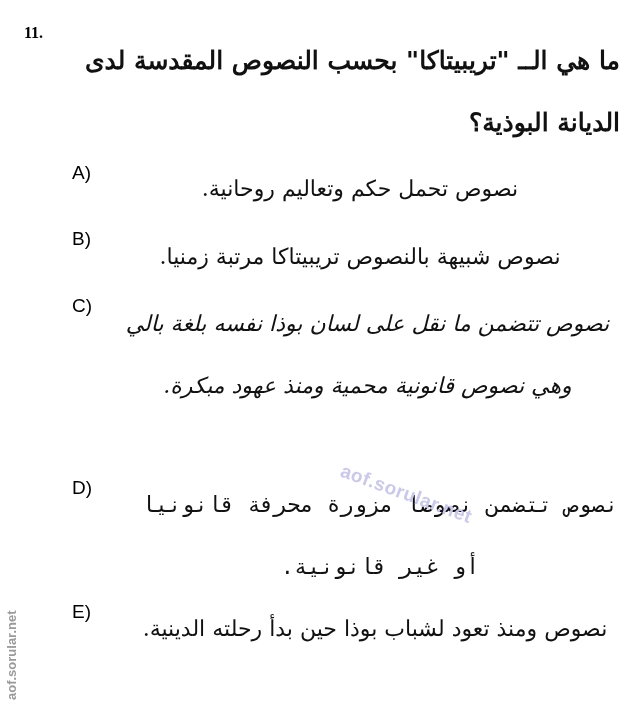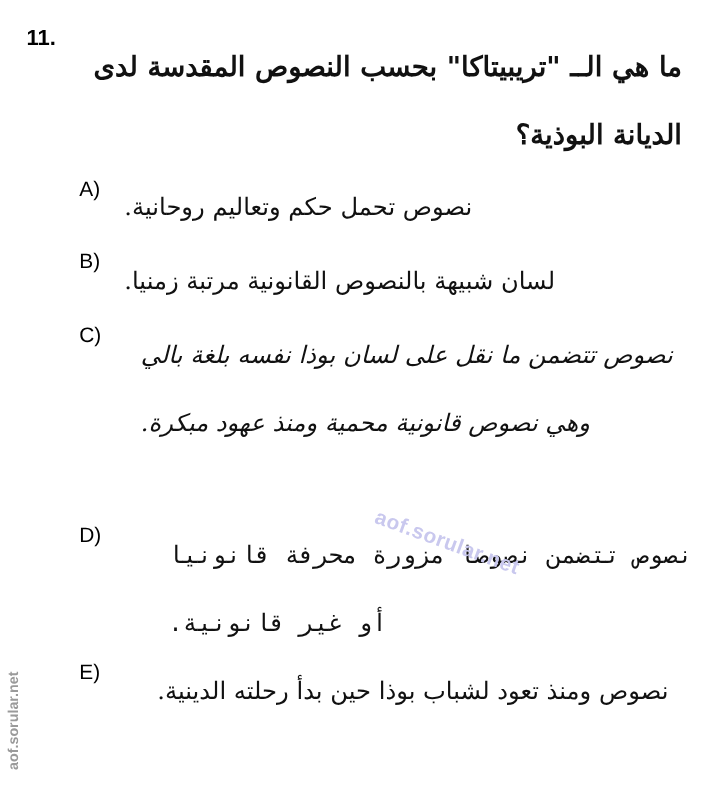--- a/index.html
+++ b/index.html
@@ -12,23 +12,23 @@
       height: 721px;
       position: relative;
       overflow: hidden;
       font-family: "DejaVu Serif", serif;
       color: #111111;
     }
     .question-number {
       position: absolute;
       left: 24px;
       top: 24px;
-      font-family: Liberation Sans, sans-serif;
+      font-family: Liberation Serif, serif;
       font-weight: bold;
-      font-size: 20px;
+      font-size: 16px;
       color: #000;
     }
     .question-text {
       position: absolute;
       right: 22px;
       top: 30px;
       width: 560px;
       direction: rtl;
       text-align: right;
       font-family: "DejaVu Serif", serif;
@@ -39,23 +39,23 @@
     }
     .option-label {
       position: absolute;
       left: 72px;
       font-family: "Liberation Sans", sans-serif;
       font-size: 19px;
       color: #000;
     }
     .option-text {
       position: absolute;
-      right: 9px;
+      right: 22px;
       direction: rtl;
-      text-align: left;
+      text-align: center;
       font-family: "DejaVu Serif", serif;
       font-size: 22px;
       line-height: 62px;
       margin: 0;
       color: #111;
     }
     .watermark-diag {
       position: absolute;
       left: 345px;
       top: 460px;
@@ -85,21 +85,21 @@
 </head>
 <body>
 
 <div class="question-number">11.</div>
 <p class="question-text">ما هي الــ "تريبيتاكا" بحسب النصوص المقدسة لدى الديانة البوذية؟</p>
 
 <div class="option-label" style="top:162px;">A)</div>
 <p class="option-text" style="top:158px; width:520px;">نصوص تحمل حكم وتعاليم روحانية.</p>
 
 <div class="option-label" style="top:228px;">B)</div>
-<p class="option-text" style="top:226px; width:520px;">لسان شبيهة بالنصوص القانونية مرتبة زمنيا.</p>
+<p class="option-text" style="top:226px; width:520px;">نصوص شبيهة بالنصوص تريبيتاكا مرتبة زمنيا.</p>
 
 <div class="option-label" style="top:295px;">C)</div>
 <p class="option-text" style="top:293px; width:505px;font-style:italic;">نصوص تتضمن ما نقل على لسان بوذا نفسه بلغة بالي وهي نصوص قانونية محمية ومنذ عهود مبكرة.</p>
 
 <div class="option-label" style="top:477px;">D)</div>
 <p class="option-text" style="top:476px; width:480px;font-family:Liberation Mono, monospace;">نصوص تتضمن نصوصا مزورة محرفة قانونيا أو غير قانونية.</p>
 
 <div class="option-label" style="top:601px;">E)</div>
 <p class="option-text" style="top:598px; width:490px;">نصوص ومنذ تعود لشباب بوذا حين بدأ رحلته الدينية.</p>
 

